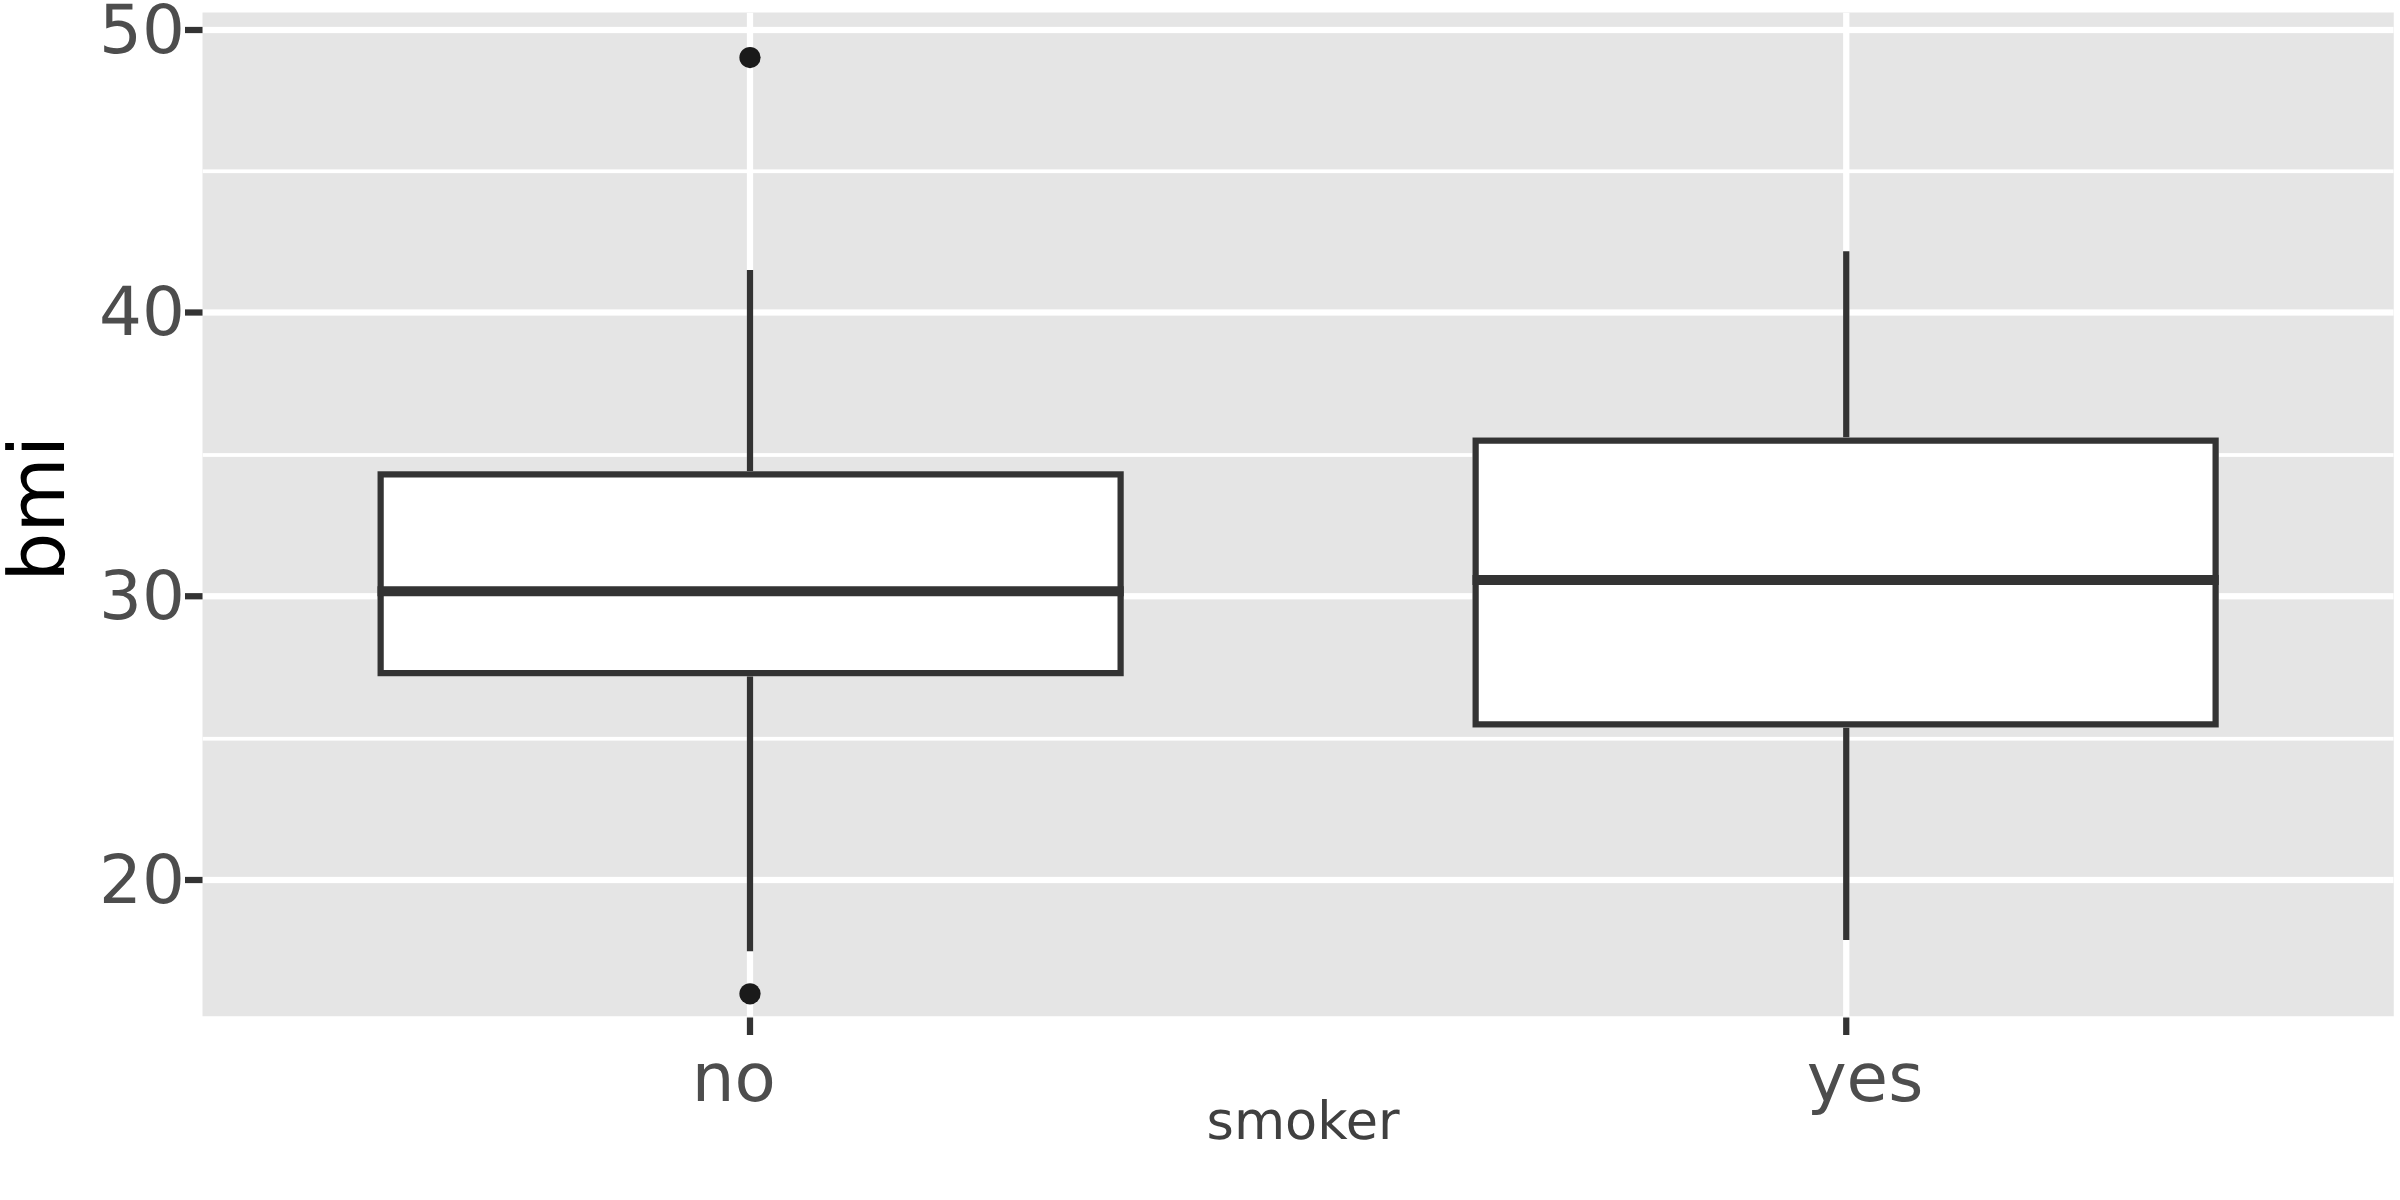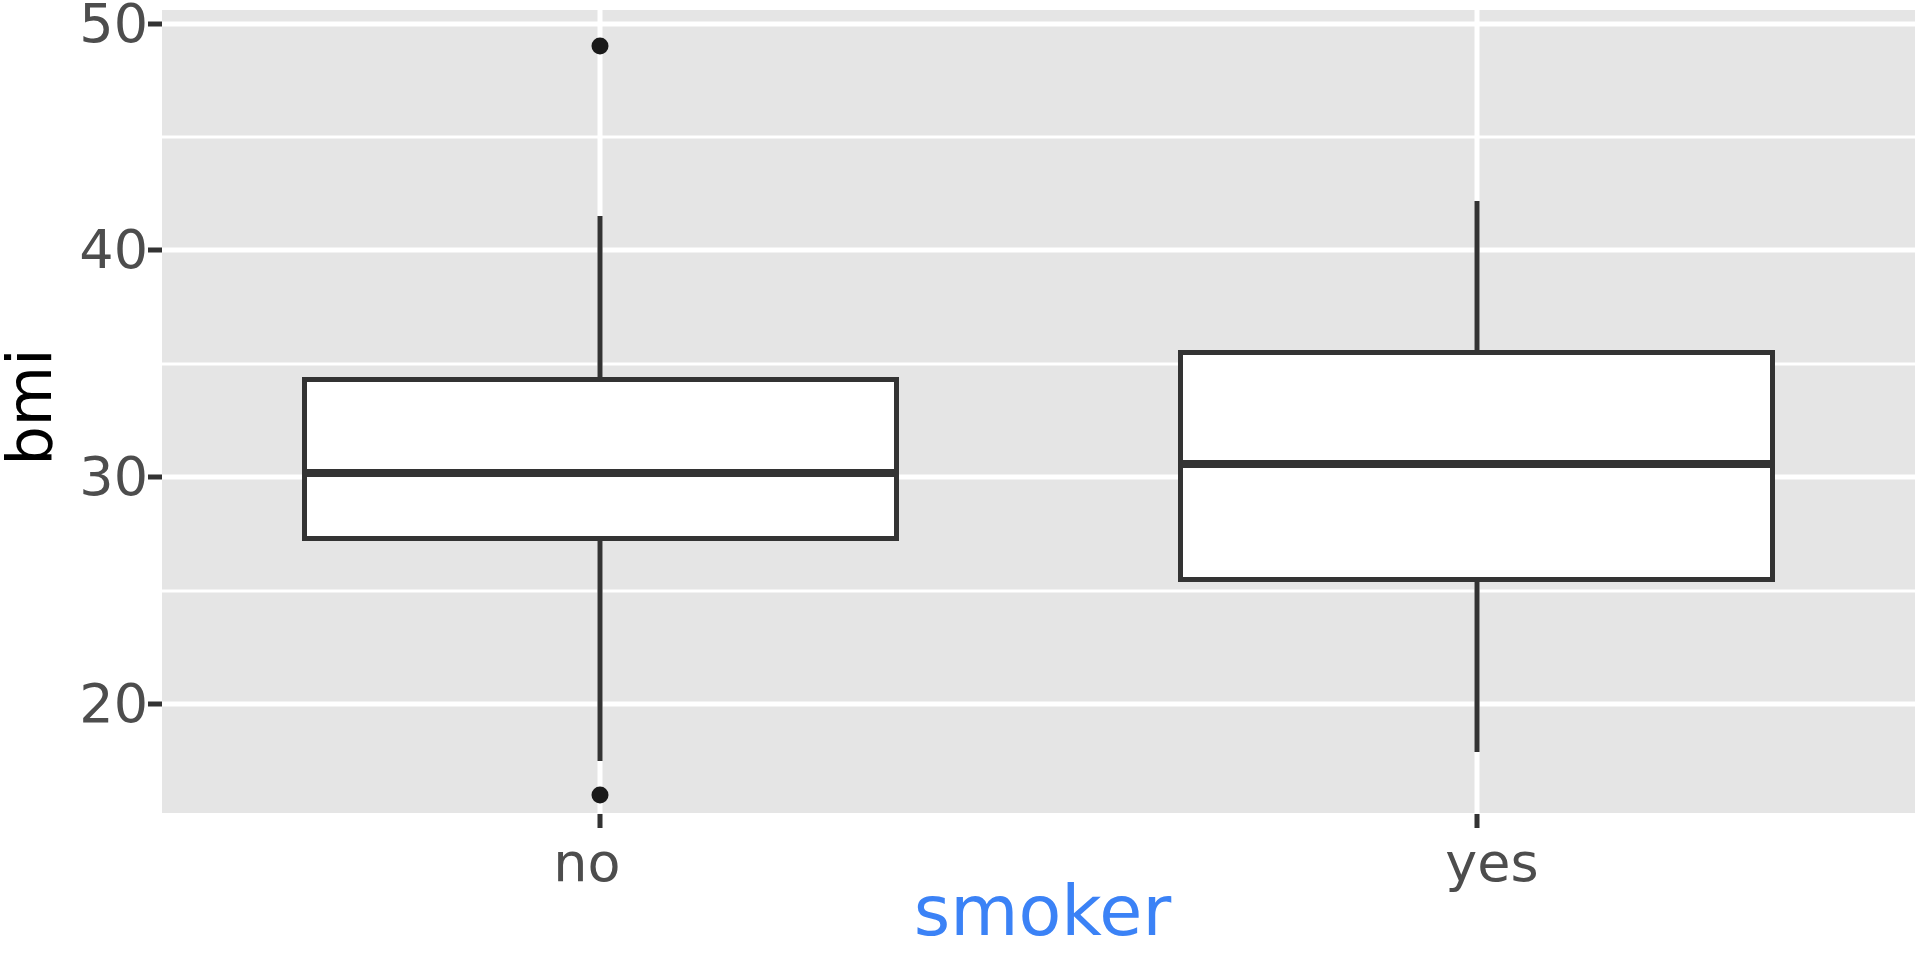--- a/index.html
+++ b/index.html
@@ -39,22 +39,22 @@
     transform-origin: center center;
     display: block;
   }
   
   .x-axis-title {
     position: absolute;
     left: 170px;
     top: 876px;
     width: 1745px;
     text-align: center;
-    color: #3b82f6;
-    font-size: 70px;
+    color: #404040;
+    font-size: 42px;
     line-height: 1;
     white-space: nowrap;
   }
   
   .y-tick-label {
     position: absolute;
     right: 1772px;   
     width: 200px;
     text-align: right;
     color: #4d4d4d;

